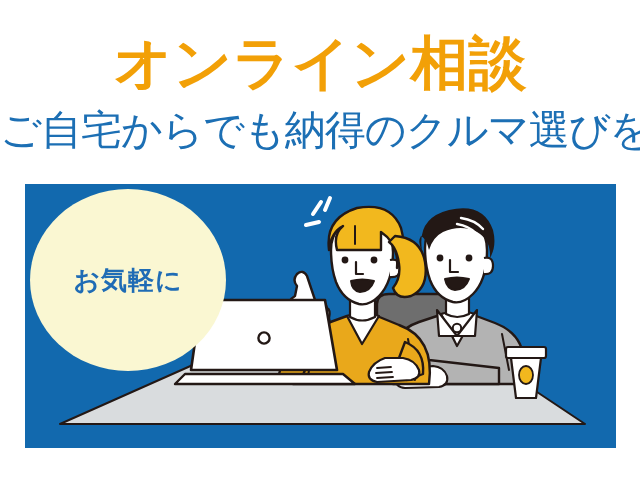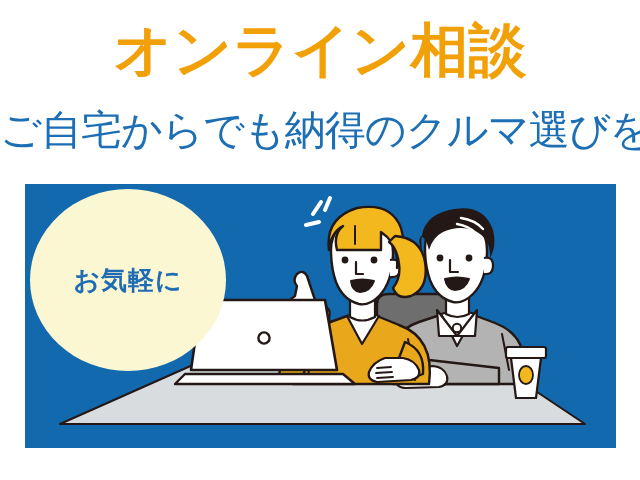--- a/index.html
+++ b/index.html
@@ -28,21 +28,21 @@
     left: 0;
     top: 0;
     width: 640px;
     height: 182px;
     text-align: center;
   }
 
   #main-title {
     position: absolute;
     left: 0;
-    top: 19px;
+    top: 32px;
     width: 640px;
     font-size: 58px;
     line-height: 62px;
     font-weight: 700;
     letter-spacing: 0px;
     color: #F2A007;
     white-space: nowrap;
   }
 
   #sub-title {

